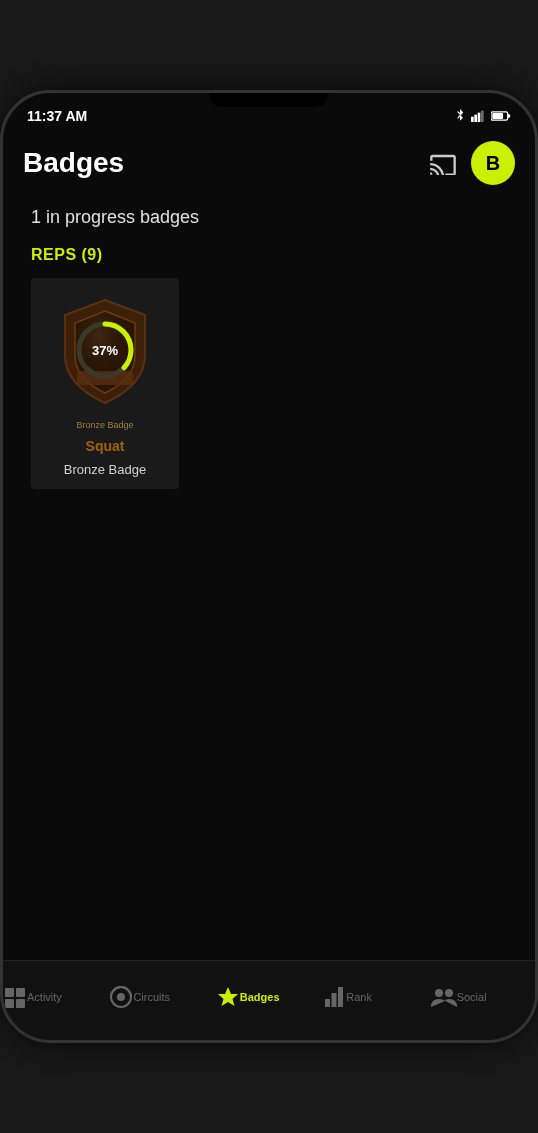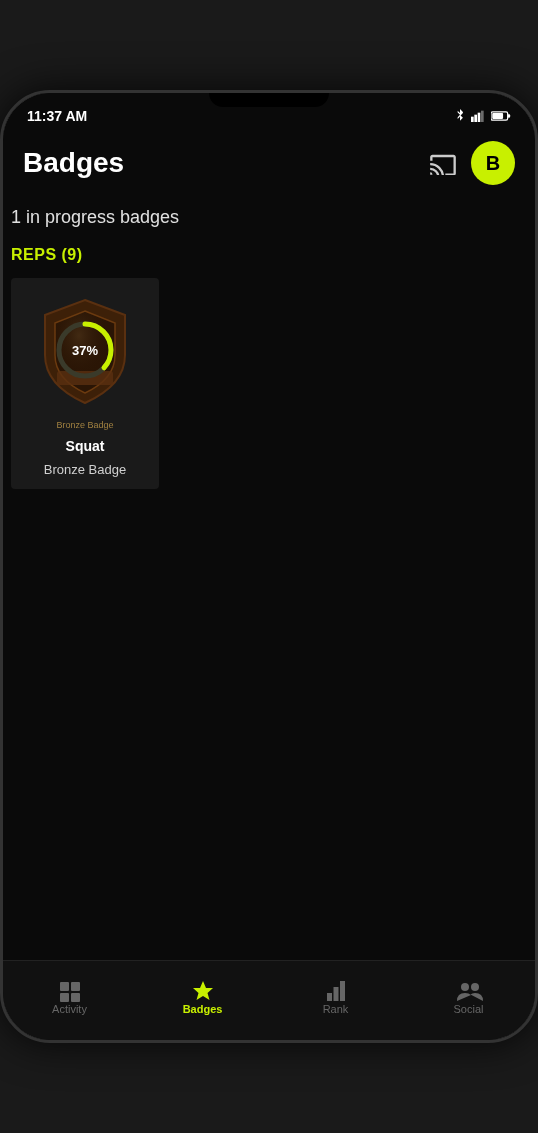--- a/index.html
+++ b/index.html
@@ -75,21 +75,21 @@
       display: flex;
       align-items: center;
       justify-content: center;
       color: #000;
       font-weight: 700;
       font-size: 20px;
     }
     
     .main-content {
       flex: 1;
-      padding: 10px 8px;
+      padding: 10px 28px;
       overflow-y: auto;
       background: #0a0a0a;
     }
     .progress-summary {
       color: #e0e0e0;
       font-size: 18px;
       font-weight: 400;
       margin-bottom: 18px;
     }
     .section-header {
@@ -170,21 +170,21 @@
       font-weight: 700;
       text-align: center;
     }
     .badge-subtitle {
       font-size: 9px;
       color: #a08040;
       text-align: center;
       margin-top: 2px;
     }
     .badge-name {
-      color: #ffffff;
+      color: #a16207;
       font-size: 14px;
       font-weight: 600;
       text-align: center;
     }
     .badge-type {
       color: #d0d0d0;
       font-size: 13px;
       text-align: center;
     }
     
@@ -192,21 +192,21 @@
       display: flex;
       justify-content: space-around;
       align-items: center;
       background: #111;
       padding: 10px 0 18px;
       border-top: 1px solid #222;
       min-height: 80px;
     }
     .nav-item {
       display: flex;
-      flex-direction: column;
+      flex-direction: row;
       align-items: center;
       flex: 1;
       cursor: pointer;
     }
     .nav-label {
       font-size: 11px;
       color: #666;
     }
     .nav-label.active {
       color: #c8f000;
@@ -317,20 +317,29 @@
         <svg width="24" height="24" viewBox="0 0 24 24" fill="#666">
           <rect x="2" y="3" width="9" height="9" rx="1"></rect>
           <rect x="13" y="3" width="9" height="9" rx="1"></rect>
           <rect x="2" y="14" width="9" height="9" rx="1"></rect>
           <rect x="13" y="14" width="9" height="9" rx="1"></rect>
         </svg>
         <span class="nav-label">Activity</span>
       </div>
 
 
+      <div class="nav-item">
+        <svg width="24" height="24" viewBox="0 0 24 24" fill="none" stroke="#666" stroke-width="2">
+          <circle cx="12" cy="12" r="10"></circle>
+          <path d="M12 2 A10 10 0 0 1 22 12"></path>
+          <path d="M12 2 A10 10 0 0 0 2 12"></path>
+          <circle cx="12" cy="12" r="3" fill="#666"></circle>
+        </svg>
+        <span class="nav-label">Circuits</span>
+      </div>
 
       <div class="nav-item">
         <svg width="24" height="24" viewBox="0 0 24 24" fill="#c8f000">
           <polygon points="12,2 15,9 22,9 16.5,14 18.5,21 12,17 5.5,21 7.5,14 2,9 9,9"></polygon>
         </svg>
         <span class="nav-label active">Badges</span>
       </div>
 
       <div class="nav-item">
         <svg width="24" height="24" viewBox="0 0 24 24" fill="#666">

